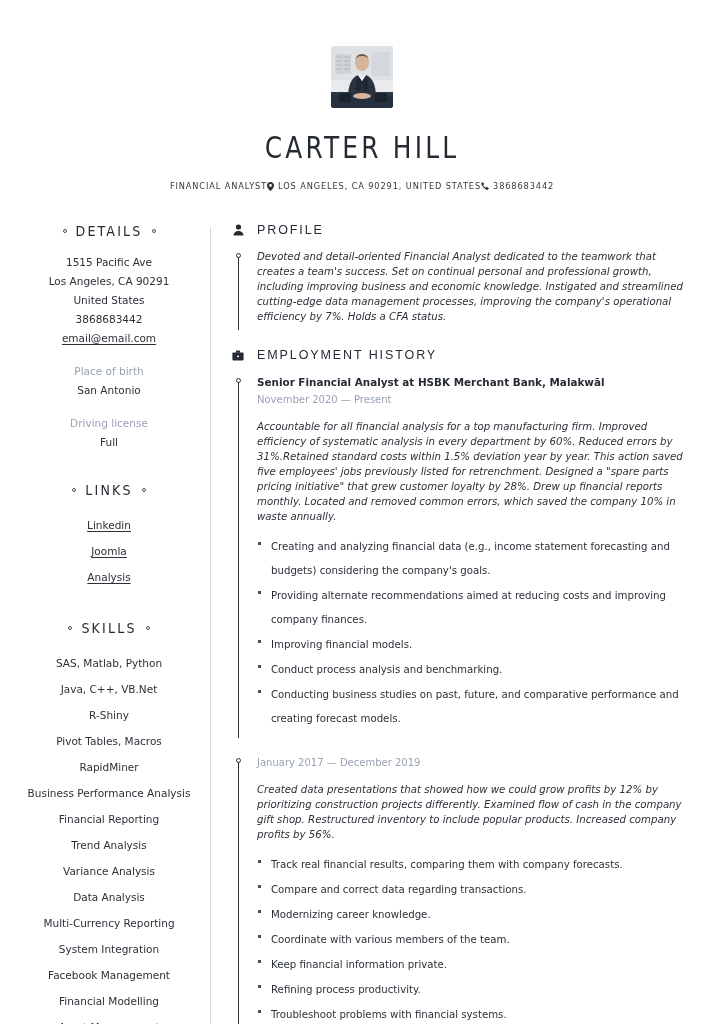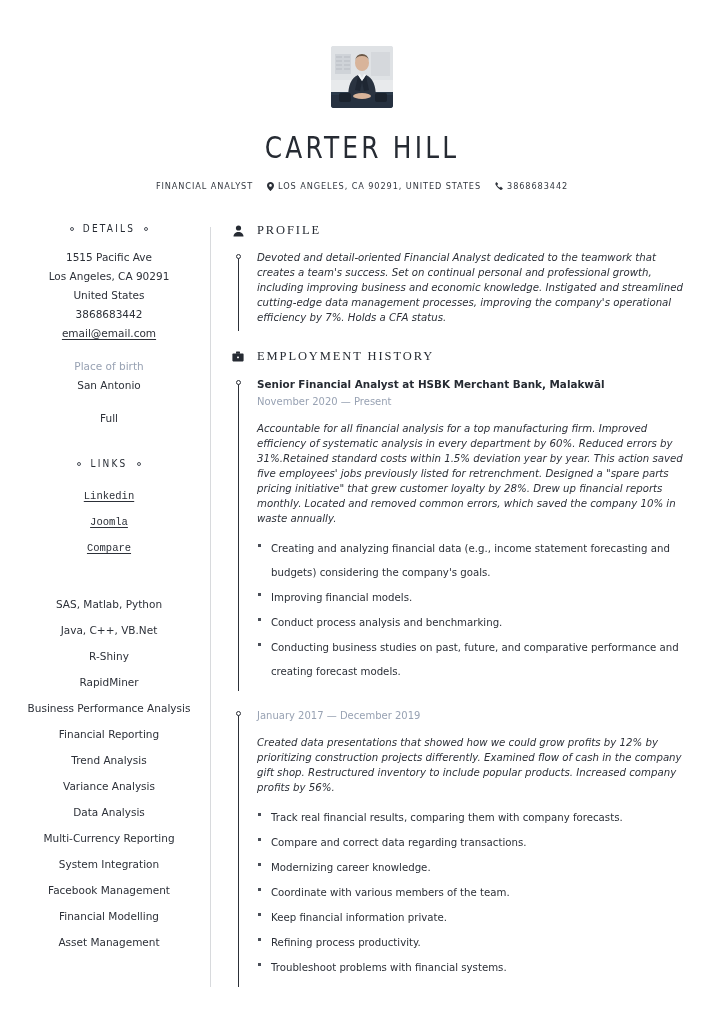--- a/index.html
+++ b/index.html
@@ -42,21 +42,20 @@
     transform: scaleX(0.92);
   }
   .contact-line {
     margin-top: 16px;
     font-size: 8.2px;
     letter-spacing: 0.9px;
     color: #333840;
     display: flex;
     justify-content: center;
     align-items: center;
-    gap: 14px;
     white-space: nowrap;
   }
   .contact-item { display: inline-flex; align-items: center; gap: 4px; }
   .contact-item svg { display:block; }
 
   
   .columns {
     margin-top: 32px;
     display: flex;
     align-items: flex-start;
@@ -76,21 +75,21 @@
     margin-top: 4px;
   }
   .main {
     flex: 1 1 auto;
     padding-left: 20px;
     padding-right: 40px;
   }
 
   
   .side-heading {
-    font-size: 10px;
+    font-size: 14px;
     letter-spacing: 2.2px;
     color: #262b33;
     font-family: "DejaVu Sans Condensed", "Liberation Sans Narrow", "Liberation Sans", sans-serif;
     display: flex;
     align-items: center;
     justify-content: center;
     gap: 9px;
     margin-bottom: 14px;
   }
   .side-heading .ring {
@@ -105,39 +104,39 @@
     text-underline-offset: 2px;
     color: #2c3038;
     cursor: pointer;
   }
   .side-group { margin-top: 14px; }
   .side-label {
     font-size: 10.5px; line-height: 19px;
     color: #98a2b3;
   }
   .side-value { font-size: 10.5px; line-height: 19px; color: #2c3038; }
-  .links-list { margin-top: 2px; font-family: Liberation Mono, monospace; }
+  .links-list { margin-top: 2px; }
   .links-list .side-line { line-height: 26px; }
   .skills-list .skill { font-size: 10.5px; line-height: 26px; color: #2c3038; }
   .block-gap { height: 30px; }
 
   
   .section { position: relative; }
   .sec-head {
     display: flex;
     align-items: center;
     gap: 12px;
     margin-bottom: 12px;
   }
   .sec-icon { width: 14px; display: flex; justify-content: center; }
   .sec-title {
     font-size: 12.5px;
     letter-spacing: 1.9px;
     color: #262b33;
-    font-family: Liberation Serif, serif;
+    font-family: Liberation Sans, sans-serif;
   }
   .timeline-row { display: flex; }
   .rail {
     width: 14px;
     flex: 0 0 14px;
     position: relative;
     display: flex;
     justify-content: center;
   }
   .rail .dot {
@@ -267,46 +266,53 @@
         <div class="side-line">United States</div>
         <div class="side-line">3868683442</div>
         <div class="side-line link">email@email.com</div>
 
         <div class="side-group">
           <div class="side-label">Place of birth</div>
           <div class="side-value">San Antonio</div>
         </div>
 
         <div class="side-group">
+          <div class="side-label">Driving license</div>
           <div class="side-value">Full</div>
         </div>
       </div>
 
       <div class="block-gap"></div>
 
       <div>
         <div class="side-heading">
           <span class="ring"></span>
           <span>LINKS</span>
           <span class="ring"></span>
         </div>
         <div class="links-list">
           <div class="side-line link">Linkedin</div>
           <div class="side-line link">Joomla</div>
-          <div class="side-line link">Compare</div>
+          <div class="side-line link">Analysis</div>
         </div>
       </div>
 
       <div class="block-gap"></div>
 
       <div>
+        <div class="side-heading">
+          <span class="ring"></span>
+          <span>SKILLS</span>
+          <span class="ring"></span>
+        </div>
         <div class="skills-list">
           <div class="skill">SAS, Matlab, Python</div>
           <div class="skill">Java, C++, VB.Net</div>
           <div class="skill">R-Shiny</div>
+          <div class="skill">Pivot Tables, Macros</div>
           <div class="skill">RapidMiner</div>
           <div class="skill">Business Performance Analysis</div>
           <div class="skill">Financial Reporting</div>
           <div class="skill">Trend Analysis</div>
           <div class="skill">Variance Analysis</div>
           <div class="skill">Data Analysis</div>
           <div class="skill">Multi-Currency Reporting</div>
           <div class="skill">System Integration</div>
           <div class="skill">Facebook Management</div>
           <div class="skill">Financial Modelling</div>
@@ -358,20 +364,21 @@
           <div class="rail">
             <span class="dot"></span>
             <span class="line"></span>
           </div>
           <div class="entry-body">
             <div class="job-title">Senior Financial Analyst at HSBK Merchant Bank, Malakwāl</div>
             <div class="job-date">November 2020 — Present</div>
             <div class="body-italic">Accountable for all financial analysis for a top manufacturing firm. Improved efficiency of systematic analysis in every department by 60%. Reduced errors by 31%.Retained standard costs within 1.5% deviation year by year. This action saved five employees' jobs previously listed for retrenchment. Designed a "spare parts pricing initiative" that grew customer loyalty by 28%. Drew up financial reports monthly. Located and removed common errors, which saved the company 10% in waste annually.</div>
             <ul class="bullets">
               <li>Creating and analyzing financial data (e.g., income statement forecasting and budgets) considering the company's goals.</li>
+              <li>Providing alternate recommendations aimed at reducing costs and improving company finances.</li>
               <li>Improving financial models.</li>
               <li>Conduct process analysis and benchmarking.</li>
               <li>Conducting business studies on past, future, and comparative performance and creating forecast models.</li>
             </ul>
           </div>
         </div>
 
         <div class="entry-space"></div>
 
         <div class="timeline-row">

